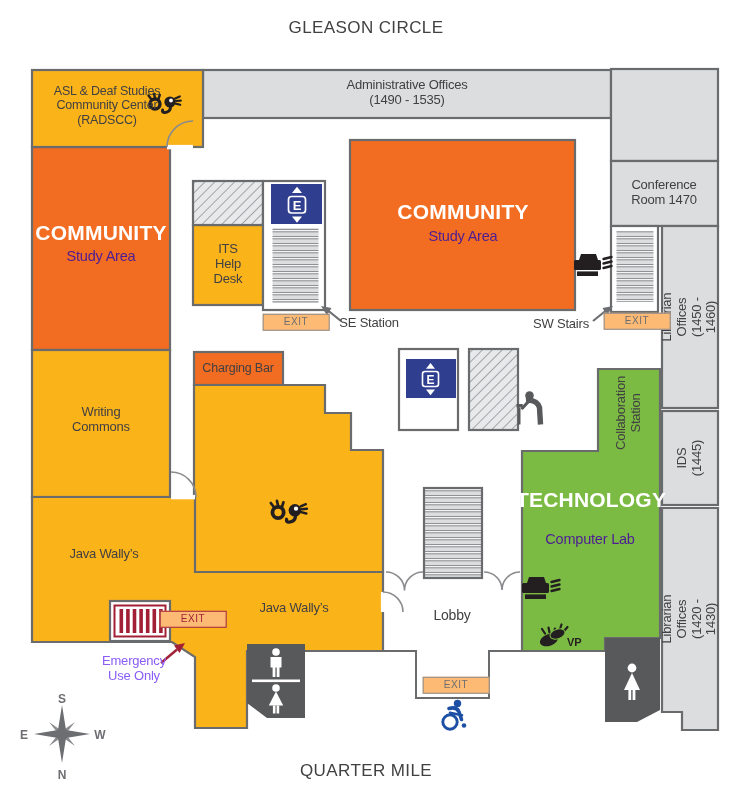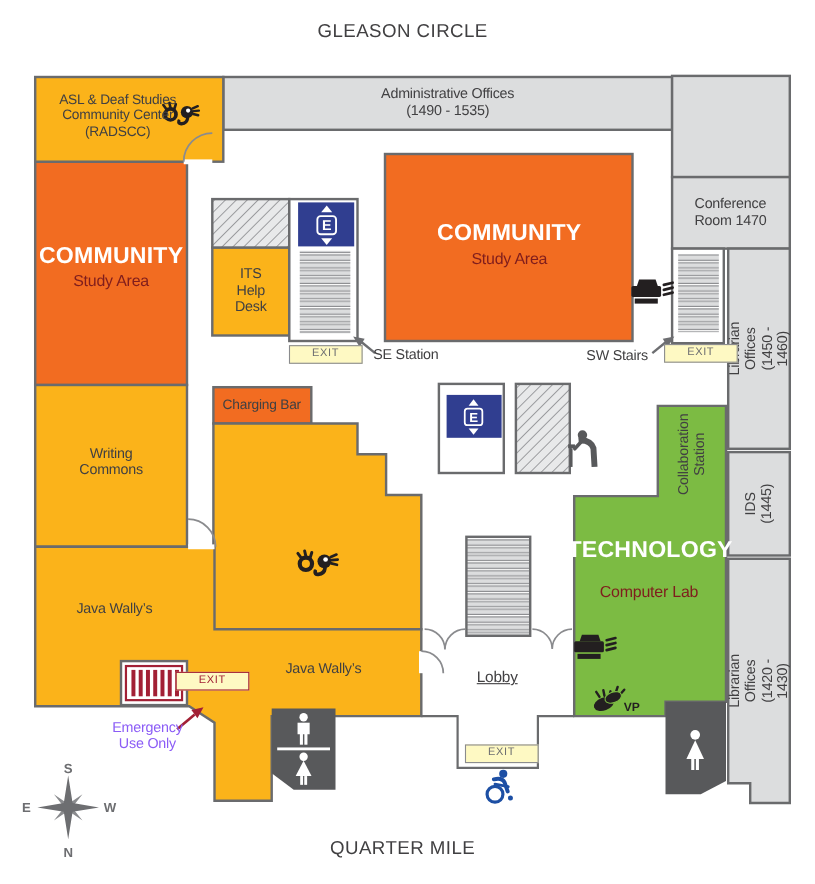--- a/index.html
+++ b/index.html
@@ -8,28 +8,28 @@
     font-family:"Liberation Sans", sans-serif; overflow:hidden;
   }
   .stage svg { position:absolute; left:0; top:0; }
   .lbl {
     position:absolute; transform:translate(-50%,-50%);
     text-align:center; color:#414042; font-size:13px; line-height:1.14;
     white-space:pre-line; letter-spacing:-0.2px; pointer-events:none;
   }
   .street { font-weight:normal; font-size:17px; letter-spacing:0.4px; color:#414042; }
   .room-title { font-weight:bold; font-size:21px; color:#ffffff; letter-spacing:0.2px; }
-  .room-sub { font-size:14.5px; color:#7f1d1d; }
+  .room-sub { font-size:14.5px; color:#4c1d95; }
   .vert { transform:translate(-50%,-50%) rotate(-90deg); }
   .small { font-size:12.5px;text-align:center; }
-  .lobby-lbl { font-size:14px;text-decoration:underline; }
+  .lobby-lbl { font-size:14px; }
   .redlbl { color:#8b5cf6; }
   .exitbox {
     position:absolute; transform:translate(-50%,-50%);
-    background:#fef9c3; border:1.6px solid #8A8B8E; color:#6D6E71;
+    background:#fdba74; border:1.6px solid #8A8B8E; color:#6D6E71;
     font-size:10px; letter-spacing:0.6px; padding:1px 20px; line-height:1.25;
     white-space:nowrap;
     text-align:center;
   }
   .exitbox.red { border-color:#A22035; color:#A22035; }
   .wall { stroke:#6A6B6D; stroke-width:2.2; }
   .thinwall { stroke:#6A6B6D; stroke-width:2; fill:none; }
   .arc { stroke:#8A8B8E; stroke-width:1.6; fill:none; }
   .cmp { font-weight:bold; font-size:12px; fill:#6D6E71; text-anchor:middle; }
   .etxt { font-weight:bold; fill:#ffffff; text-anchor:middle; }

